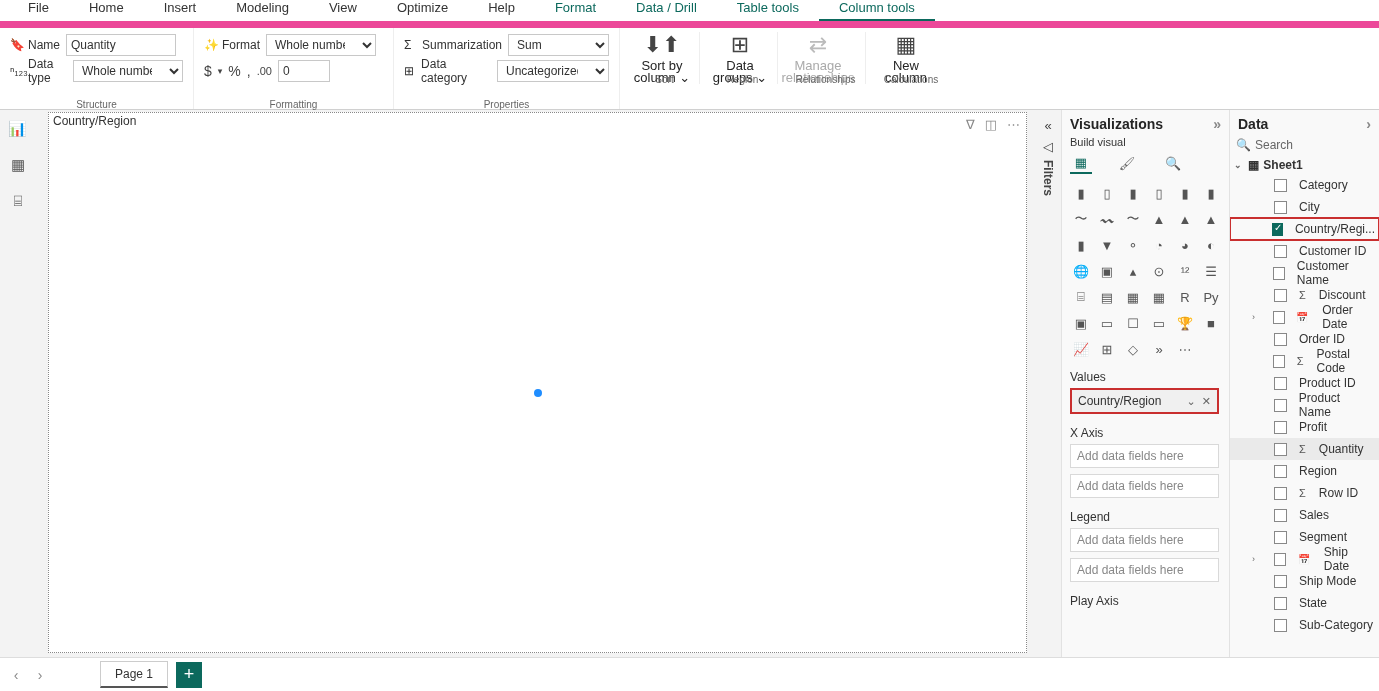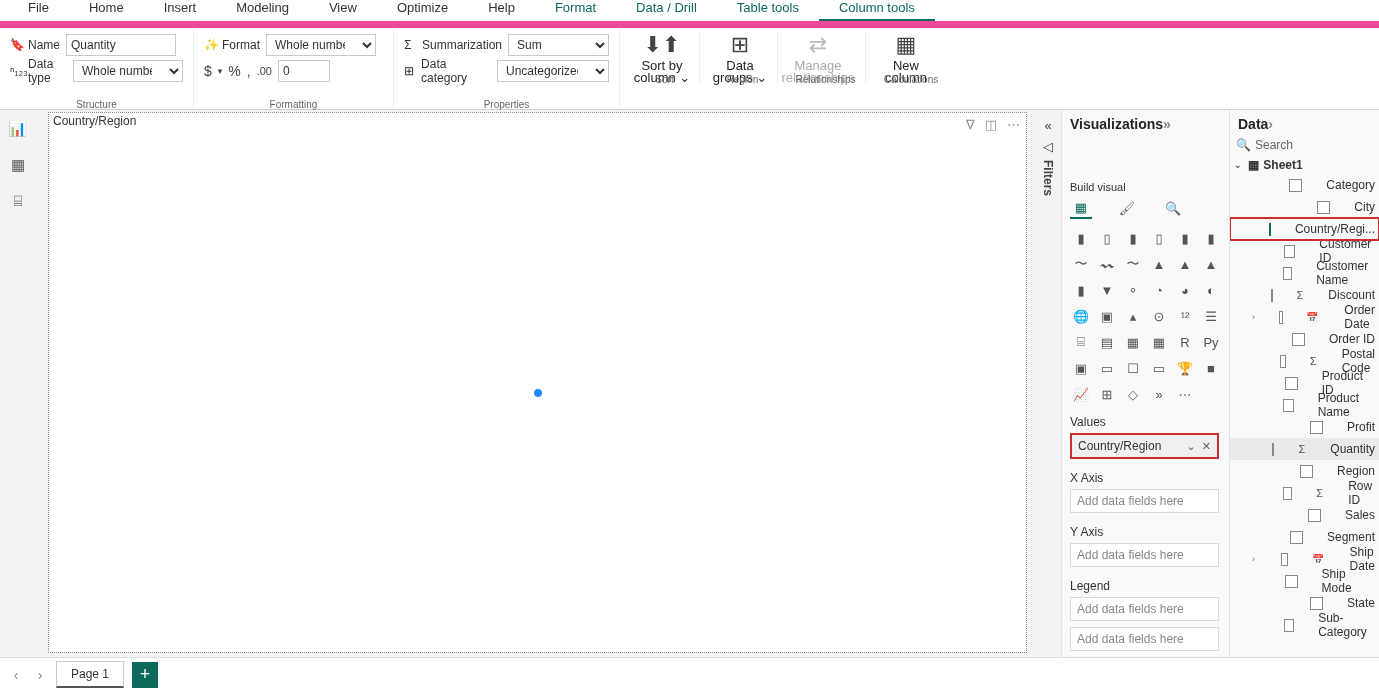--- a/index.html
+++ b/index.html
@@ -43,53 +43,53 @@
   .viz-sel { position:absolute; top:0; left:0; font-size:12px; padding:1px 4px; color:#333; }
   .viz-tools { position:absolute; top:4px; right:6px; display:flex; gap:10px; color:#888; }
   .dot { position:absolute; width:8px; height:8px; background:#1f8dff; border-radius:50%;
     left:50%; top:52%; transform:translate(-50%,-50%); }
   
   .filters-tab { width:26px; background:#f3f3f3; display:flex; flex-direction:column; align-items:center; padding-top:8px; gap:6px; color:#444; }
   .filters-tab .v { writing-mode:vertical-rl; font-size:12px; font-weight:600; }
   .panel { background:#f9f9f9; border-left:1px solid #e2e2e2; display:flex; flex-direction:column; }
   .viz-panel { width:168px; }
   .data-panel { width:150px; }
-  .panel-header { display:flex; align-items:center; 
+  .panel-header { display:flex; align-items:center; justify-content:space-between;
     font-weight:600; font-size:14px; padding:6px 8px 4px; color:#252525; }
-  .panel-sub { font-size:11px; color:#333; padding:0 8px 2px;margin-top:45px; }
+  .panel-sub { font-size:11px; color:#333; padding:0 8px 2px; }
   .tab3 { display:flex; padding:2px 8px 4px; gap:24px; }
   .tab3 div { width:22px; height:22px; display:flex; align-items:center; justify-content:center; color:#666; cursor:pointer; }
   .tab3 div.sel { color:#0c695d; border-bottom:2px solid #0c695d; }
   .viz-grid { display:grid; grid-template-columns:repeat(6,22px); grid-auto-rows:22px;
     gap:4px 4px; padding:4px 8px; }
   .viz-grid .vico { width:22px; height:22px; display:flex; align-items:center; justify-content:center;
     font-size:13px; color:#555; border-radius:2px; cursor:pointer; }
   .viz-scroll { overflow-y:auto; flex:1; padding-right:2px; }
   .viz-section { font-size:12px; color:#333; padding:6px 8px 4px; }
   .well { margin:0 8px 6px; border:1px solid #d9d9d9; background:#fff; padding:4px 6px; font-size:12px; color:#888; }
   .well.field { background:#f0f0f0; color:#333; display:flex; align-items:center; justify-content:space-between;
     border:2px solid #c92f2f; }
   .field-actions { color:#666; display:flex; gap:6px; font-size:11px;}
   
   .search-box { margin:2px 6px 4px; display:flex; align-items:center; gap:4px; color:#666; font-size:12px; }
   .tree { font-size:12px; color:#333; overflow:auto; flex:1; }
   .tree .tbl { display:flex; align-items:center; gap:4px; padding:2px 4px; font-weight:600; }
-  .tree .fld { display:flex; align-items:center; gap:24px; padding:2px 4px 2px 22px; height:22px;justify-content:flex-end; }
+  .tree .fld { display:flex; align-items:center; gap:12px; padding:2px 4px 2px 22px; height:22px; }
   .tree .fld .cb { width:13px; height:13px; border:1px solid #888; background:#fff; display:inline-block; position:relative; }
   .tree .fld .cb.chk { background:#0c695d; border-color:#0c695d; }
   .tree .fld .cb.chk::after { content:"✓"; position:absolute; color:#fff; font-size:10px; left:1px; top:-2px; }
   .tree .fld.hl { background:#eaeaea; }
   .tree .fld.boxed { outline:2px solid #c92f2f; outline-offset:-1px; }
   .tree .sigma::before { content:"Σ"; font-size:11px; color:#555; margin-right:1px; }
   .tree .cal::before { content:"📅"; font-size:10px; margin-right:1px; }
   .tree .car { font-size:9px; color:#666; width:10px; display:inline-block; }
   
   .tabbar { height:34px; background:#fff; border-top:1px solid #ddd; display:flex; align-items:center; padding:0 8px; gap:8px; }
   .tabbar .nav { color:#888; font-size:14px; width:16px; text-align:center; cursor:pointer; }
-  .tabbar .page { border:1px solid #ccc; border-bottom:2px solid #555; background:#fff; padding:5px 14px; font-size:12px; color:#333; cursor:pointer; }
+  .tabbar .page { border:1px solid #ccc; border-bottom:2px solid #555; background:#fff; padding:5px 14px; font-size:12px; color:#333; cursor:pointer;margin-left:44px; }
   .tabbar .add { width:26px; height:26px; background:#0c695d; color:#fff; display:flex; align-items:center;
     justify-content:center; font-size:18px; cursor:pointer; }
   
   ::-webkit-scrollbar { width:8px; }
   ::-webkit-scrollbar-thumb { background:#c8c8c8; border-radius:4px;}
 </style>
 </head>
 <body>
 
 <div class="ribbon-tabs" id="ribbon-tabs">
@@ -288,21 +288,20 @@
       <div class="viz-section">Values</div>
       <div class="well field">
         <span>Country/Region</span>
         <span class="field-actions">
             <span>⌄</span>
             <span>✕</span>
           </span>
       </div>
       <div class="viz-section">X Axis</div>
       <div class="well">Add data fields here</div>
-      <div class="viz-section">Y Axis</div>
       <div class="well">Add data fields here</div>
       <div class="viz-section">Legend</div>
       <div class="well">Add data fields here</div>
       <div class="well">Add data fields here</div>
       <div class="viz-section">Play Axis</div>
     </div>
   </div>
 
   <div class="panel data-panel">
     <div class="panel-header">

